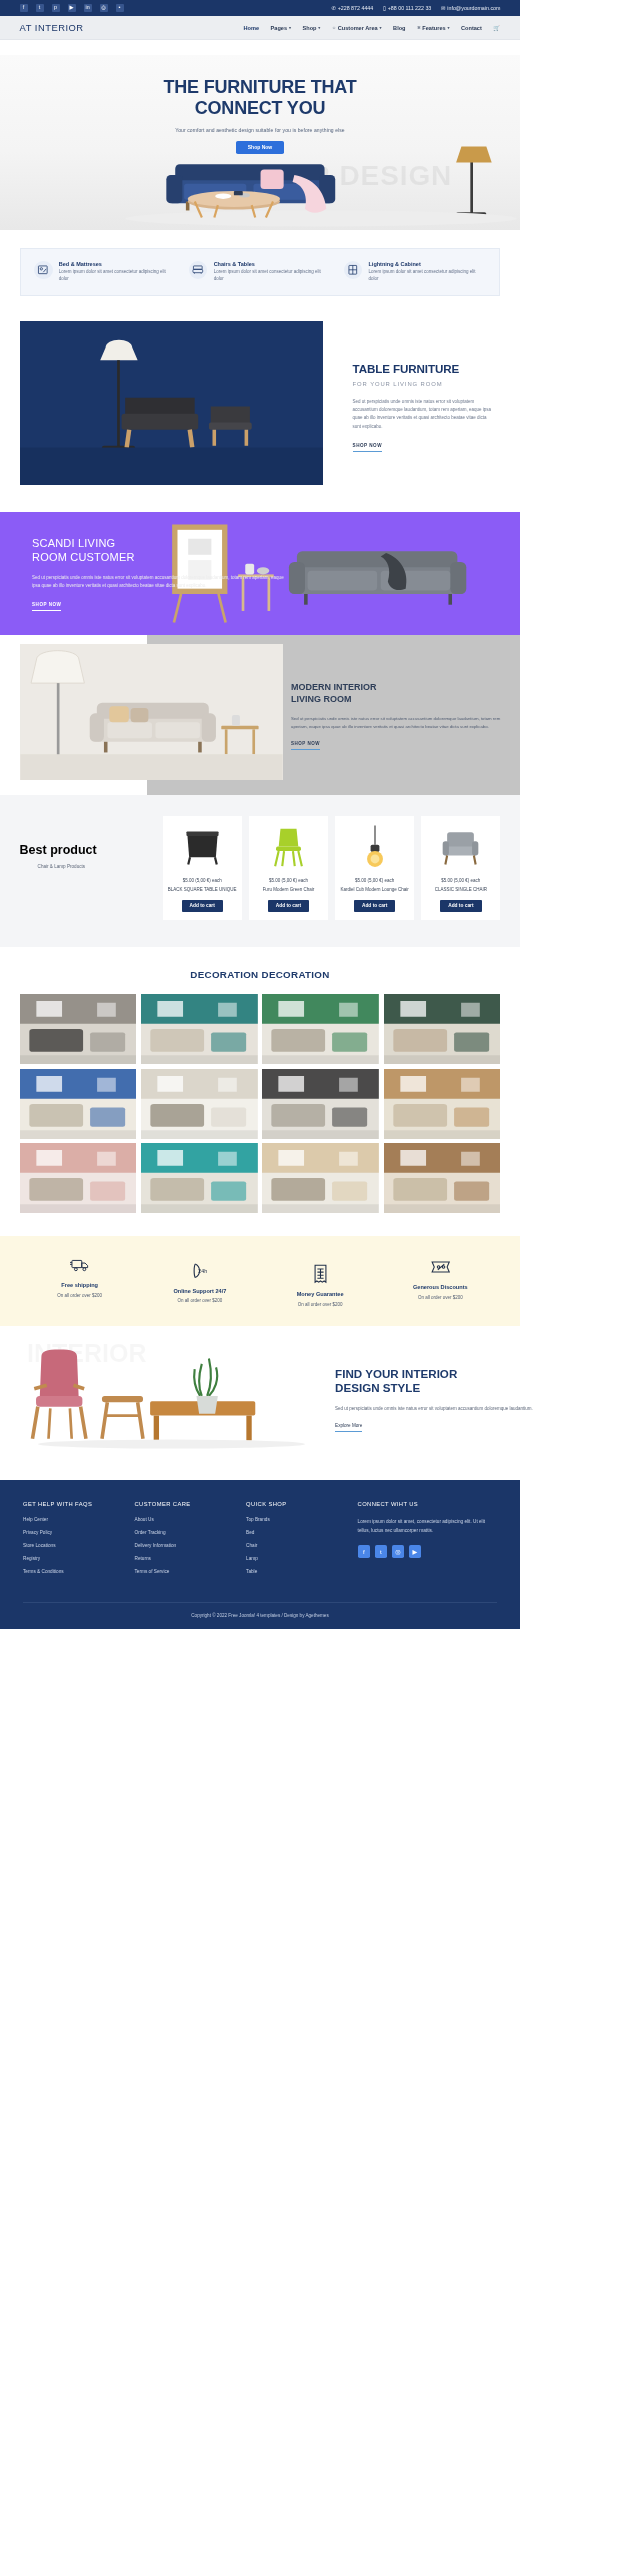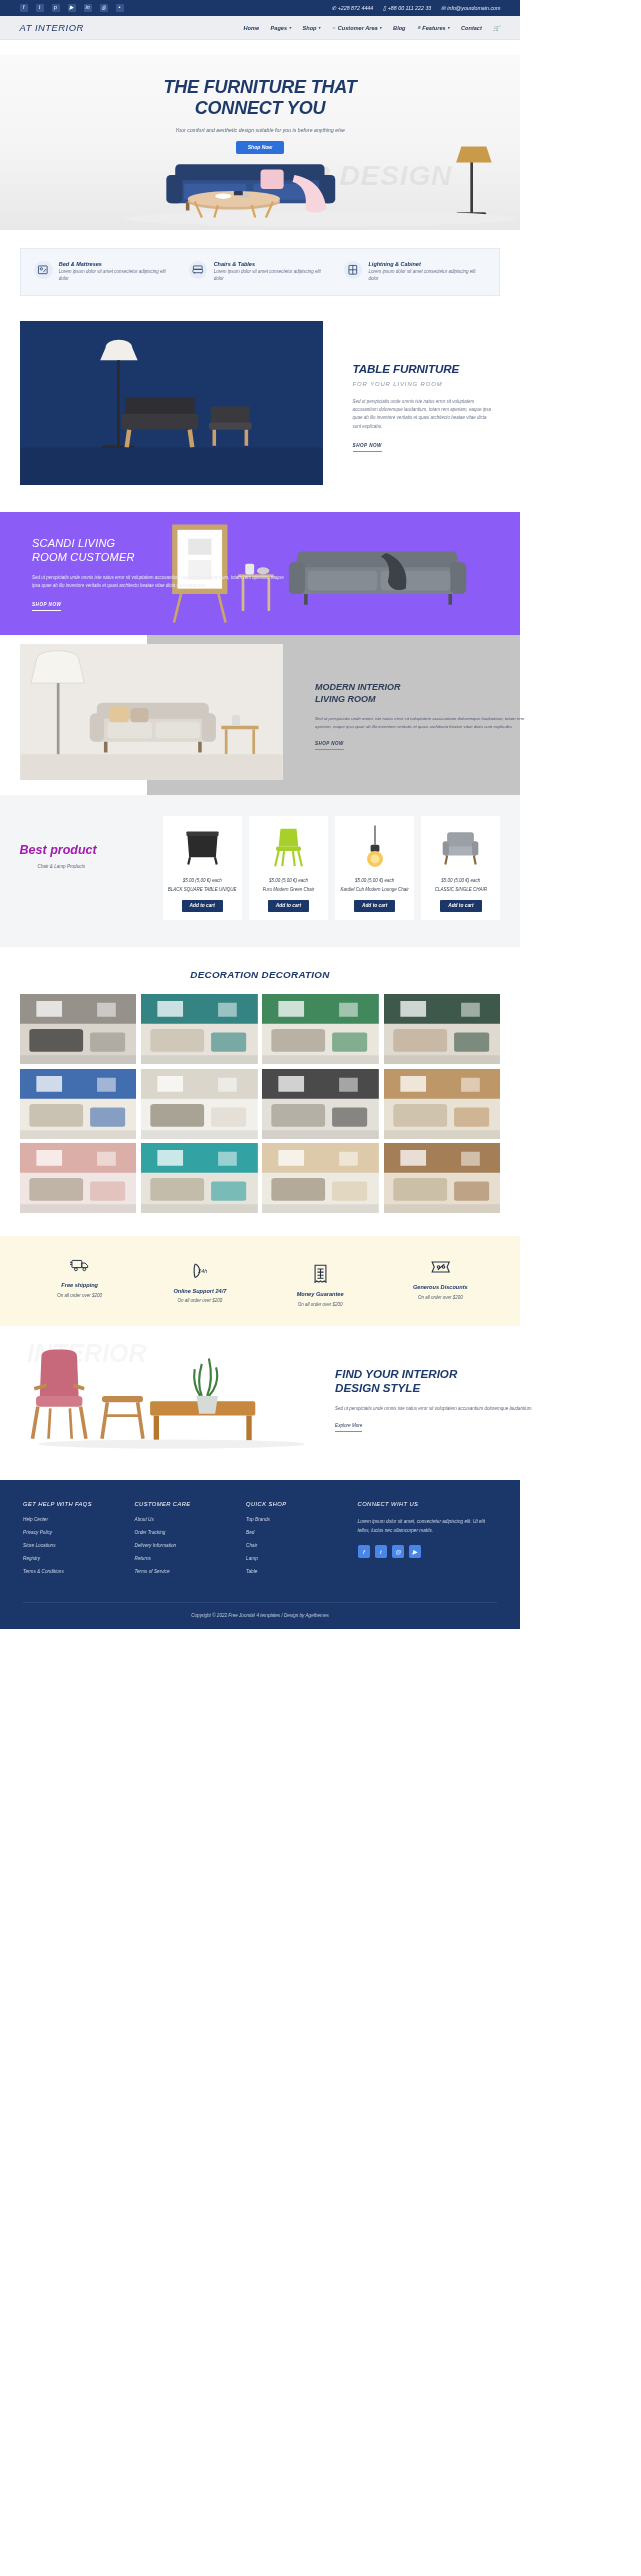--- a/index.html
+++ b/index.html
@@ -3,21 +3,21 @@
 <meta charset="utf-8">
 <style>
   * { box-sizing: border-box; margin: 0; padding: 0; }
   body {
     width: 642px;
     font-family: "Liberation Sans", sans-serif;
     background: #ffffff;
     color: #2b3a55;
     overflow-x: hidden;
   }
-  .page { width: 520px; position: relative; font-style: italic; }
+  .page { width: 520px; position: relative; }
 
   
   .topbar {
     background: #1b3668;
     height: 16px;
     display: flex;
     align-items: center;
     justify-content: space-between;
     padding: 0 19.6px;
   }
@@ -131,33 +131,33 @@
   }
   .scandi-art { position: absolute; right: 0; top: 0; width: 357px; height: 123px; }
 
   
   .modern { position: relative; height: 160px; background: #ffffff; }
   .modern-bg { position: absolute; right: 0; top: 0; width: 373px; height: 160px; background: #c4c4c4; }
   .modern-img {
     position: absolute; left: 19.6px; top: 9px; width: 263px; height: 136px;
     background: #ebe9e6; overflow: hidden;
   }
-  .modern-txt { position: absolute; left: 315px; top: 46px; width: 267px; z-index: 4; }
+  .modern-txt { position: absolute; left: 291px; top: 46px; width: 267px; z-index: 4; }
   .modern-h { font-size: 9px; font-weight: bold; color: #2e3e58; line-height: 1.4; }
   .modern-p { font-size: 4.3px; color: #4e5a70; line-height: 1.85; margin-top: 9px; width: 223px; }
   .modern-link {
     display: inline-block; margin-top: 10.7px;
     font-size: 4.5px; font-weight: bold; letter-spacing: 0.5px; color: #2b3a55;
     padding-bottom: 2.7px; border-bottom: 1.3px solid #5b9bd5;
   }
 
   
   .best { background: #f4f5f7; padding: 21.4px 19.6px 27px; display: flex; }
   .best-left { width: 143px; padding-top: 27px; }
-  .best-h { font-size: 12.5px; font-weight: bold; color: #a21caf; }
+  .best-h { font-size: 12.5px; font-weight: bold; color: #000000; }
   .best-sub { font-size: 4.6px; color: #5d6779; margin-top: 7.1px; padding-left: 18px; }
   .best-grid { flex: 1; display: flex; gap: 7.1px; }
   .pcard {
     flex: 1; background: #ffffff; padding: 6.2px 4.5px 8px;
     display: flex; flex-direction: column; align-items: center;
     text-align: center;
   }
   .pthumb { width: 100%; height: 50px; display: flex; align-items: center; justify-content: center; }
   .pprice { font-size: 4.5px; color: #3c4759; margin-top: 5.3px; }
   .pname { font-size: 4.5px; color: #3c4759; margin-top: 4.5px; line-height: 1.4; }

